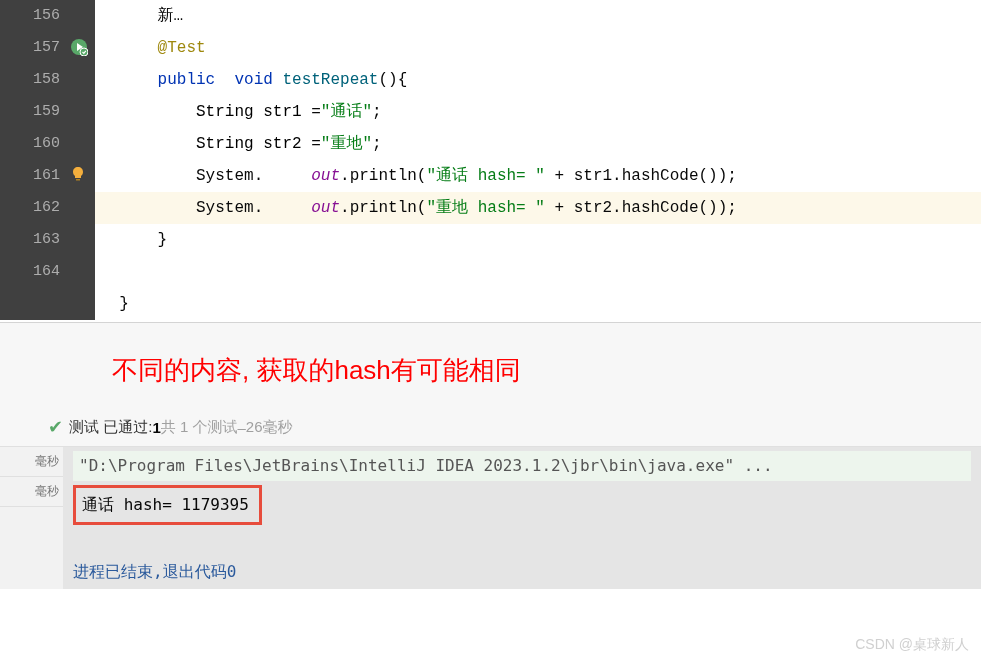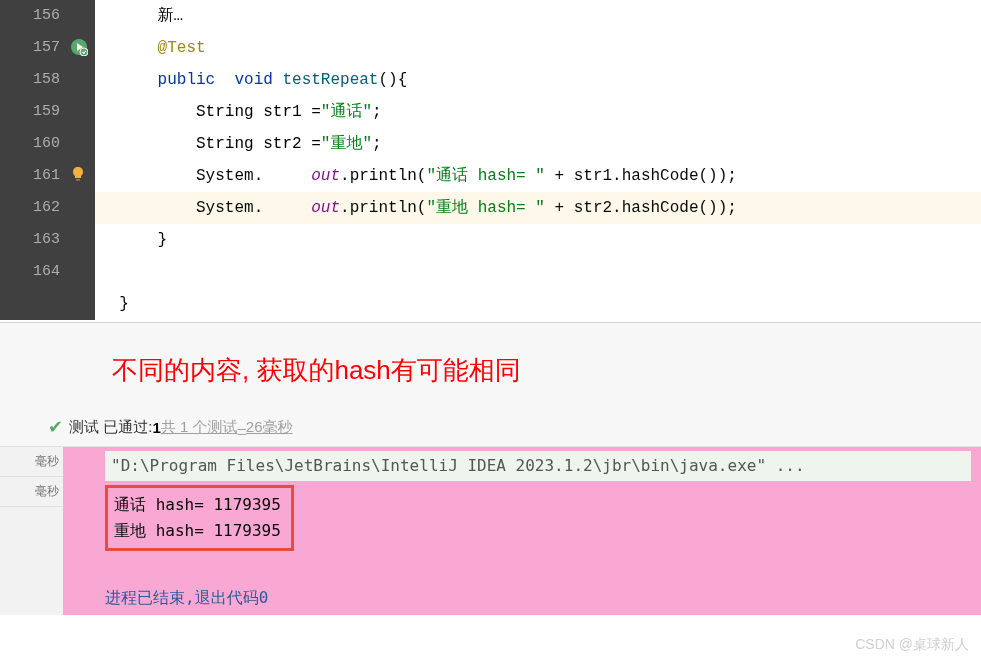--- a/index.html
+++ b/index.html
@@ -77,25 +77,24 @@
       padding: 8px 20px 8px 48px;
       display: flex;
       align-items: center;
       font-size: 15px;
       font-family: "Microsoft YaHei", Arial, sans-serif;
       color: #333;
       border-bottom: 1px solid #e0e0e0;
       position: relative;
     }
     .test-count { color: #080808; font-weight: bold; }
-    .test-total { color: #a0a0a0; text-decoration: underline; }
+    .test-total { color: #a0a0a0; }
     .console-wrap {
       display: flex;
-      background: #f9a8d4;
-      gap: 32px;
+      background: #e5e5e5;
     }
     .console-left {
       width: 63px;
       flex-shrink: 0;
       background: #f2f2f2;
       font-size: 12px;
       font-family: "Microsoft YaHei", sans-serif;
       color: #787878;
     }
     .left-cell {
@@ -202,19 +201,18 @@
 
 <div class="console-wrap">
   <div class="console-left">
     <div class="left-cell">毫秒</div>
     <div class="left-cell">毫秒</div>
   </div>
   <div class="console-content">
     <div class="cmd-line">"D:\Program Files\JetBrains\IntelliJ IDEA 2023.1.2\jbr\bin\java.exe" ...</div>
     <div class="red-box">
       <div class="out-line">通话 hash= 1179395</div>
-      <div class="out-line">重地 hash= 1179395</div>
     </div>
     <div class="finish-line">进程已结束,退出代码0</div>
   </div>
 </div>
 
 <div class="watermark">CSDN @桌球新人</div>
 
 </body></html>

